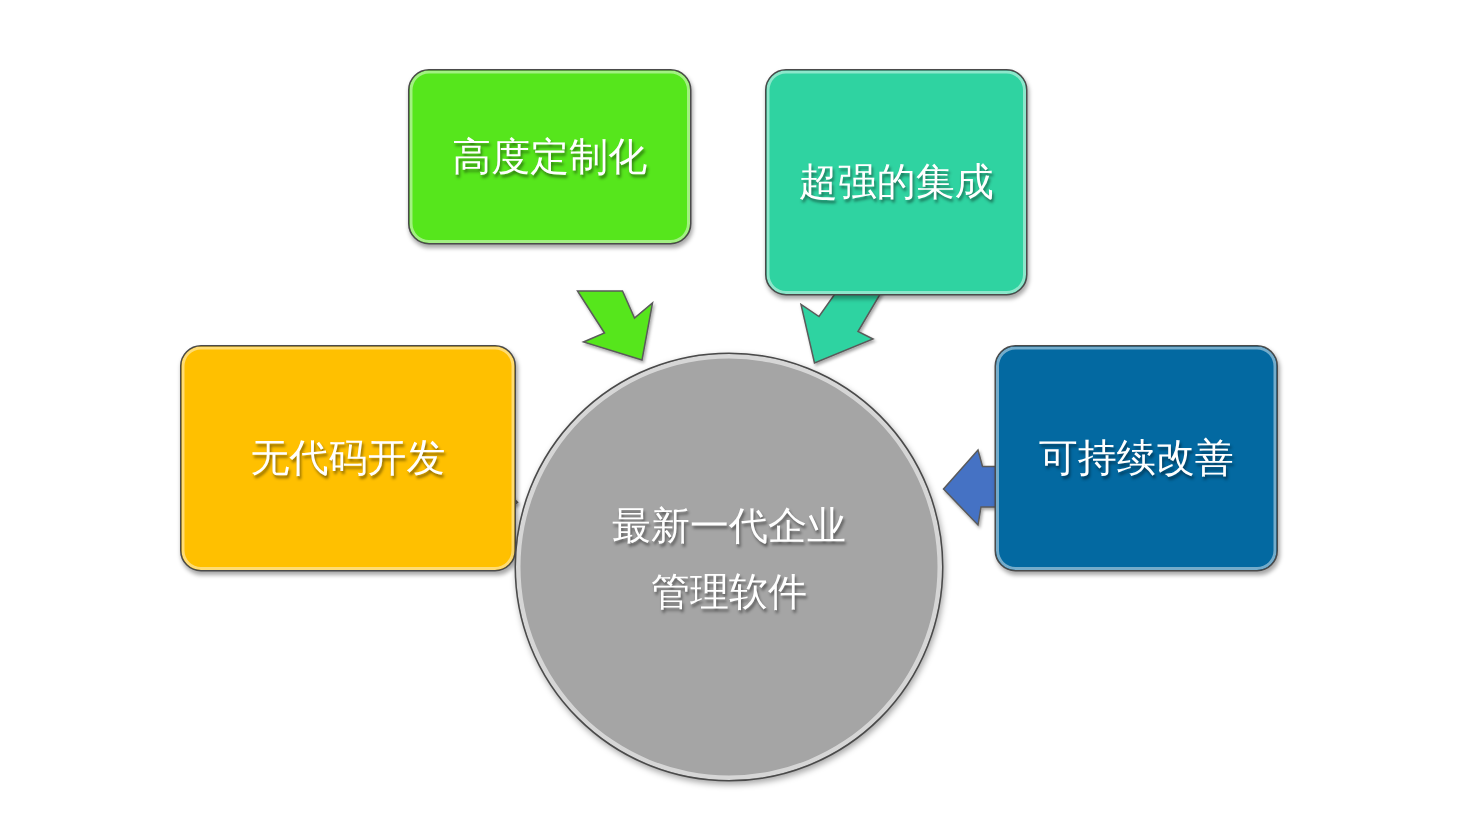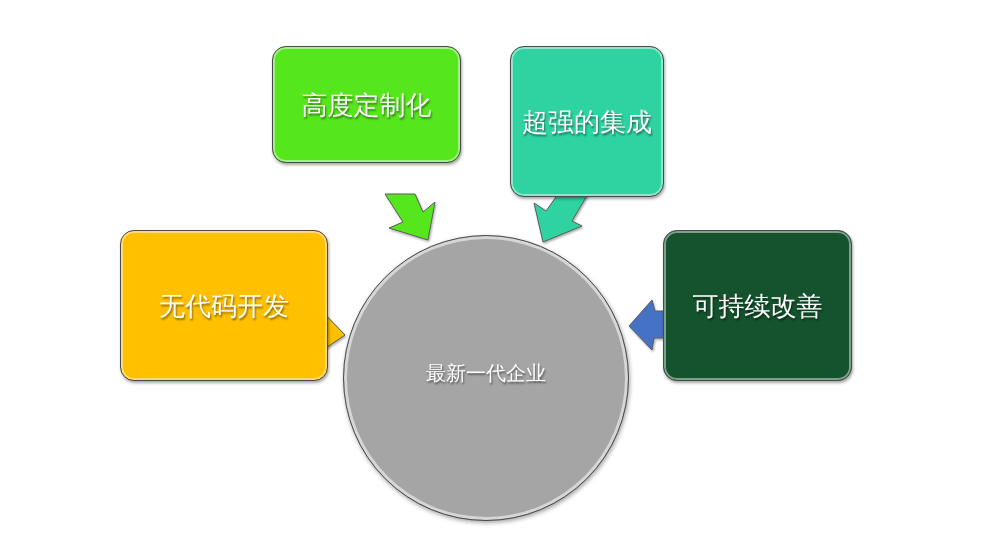--- a/index.html
+++ b/index.html
@@ -13,21 +13,21 @@
     color:#ffffff; font-size:26px; line-height:44px;
     text-shadow: 1px 2px 2px rgba(0,0,0,0.45);
     box-sizing:border-box; padding:0 10px;
   }
   .circle {
     position:absolute; left:343px; top:235px; width:286px; height:286px;
     border-radius:50%; background:#a5a5a5;
     border:1.5px solid #4a4a4a; box-sizing:border-box;
     box-shadow: inset 0 0 0 3px rgba(255,255,255,0.55), 1px 2px 4px rgba(0,0,0,0.35);
     display:flex; flex-direction:column; align-items:center; justify-content:center;
-    color:#ffffff; font-size:20px; line-height:44px;
+    color:#ffffff; font-size:26px; line-height:44px;
     text-shadow: 1px 2px 2px rgba(0,0,0,0.45);
     padding-bottom:10px;
   }
   svg.arrows { position:absolute; left:0; top:0; }
   .txt { display:block; }
 </style>
 </head>
 <body>
 
 <svg class="arrows" width="981" height="552">
@@ -39,31 +39,32 @@
 
   <polygon points="300,318 318,318 314,303 345,335 314,356 316,343 300,343" fill="#ffc000" stroke="#5a5a5a" stroke-width="1" filter="url(#sh)"></polygon>
 
   <polygon points="385,194 415,194 423,212 435,202 428,240 389,228 403,222" fill="#56e61c" stroke="#5a5a5a" stroke-width="1" filter="url(#sh)"></polygon>
 
   <polygon points="558,194 588,194 572,221 582,226 543,242 534,203 546,211" fill="#2fd3a1" stroke="#5a5a5a" stroke-width="1" filter="url(#sh)"></polygon>
 
   <polygon points="668,311 655,311 652,300 629,326 652,350 654,338 668,338" fill="#4472c4" stroke="#5a5a5a" stroke-width="1" filter="url(#sh)"></polygon>
 </svg>
 
-<div class="box" style="left:120px; top:230px; width:208px; height:151px; background:#ffc000;">
+<div class="box" style="left:120px; top:230px; width:224px; height:151px; background:#ffc000;">
   <span class="txt">无代码开发</span>
 </div>
 
 <div class="box" style="left:272px; top:46px; width:189px; height:117px; background:#56e61c;">
   <span class="txt">高度定制化</span>
 </div>
 
-<div class="box" style="left:510px; top:46px; width:154px; height:151px; background:#2fd3a1; flex-direction:column;">
+<div class="box" style="left:510px; top:46px; width:175px; height:151px; background:#2fd3a1; flex-direction:column;">
   <span class="txt">超强的集成</span>
 </div>
 
-<div class="box" style="left:663px; top:230px; width:189px; height:151px; background:#14532d;">
+<div class="box" style="left:663px; top:230px; width:189px; height:151px; background:#0369a1;">
   <span class="txt">可持续改善</span>
 </div>
 
 <div class="circle">
   <span class="txt">最新一代企业</span>
+  <span class="txt">管理软件</span>
 </div>
 
 </body></html>

